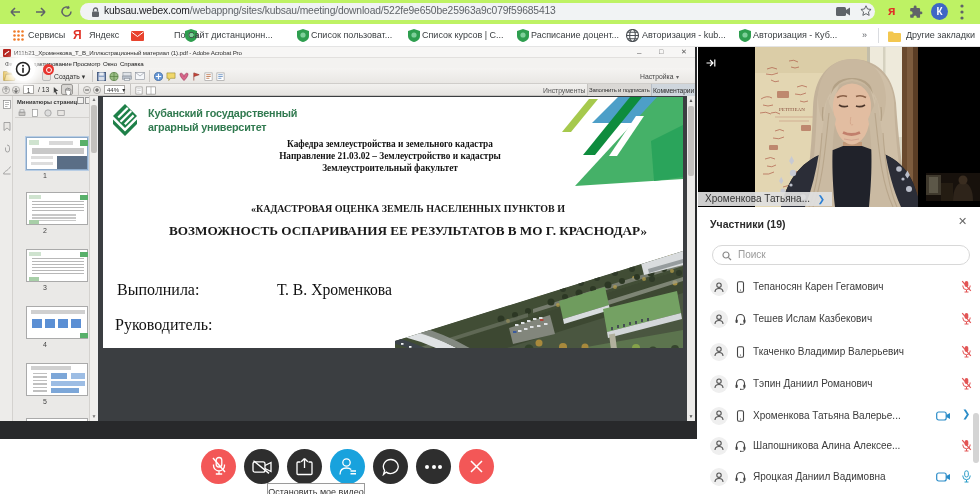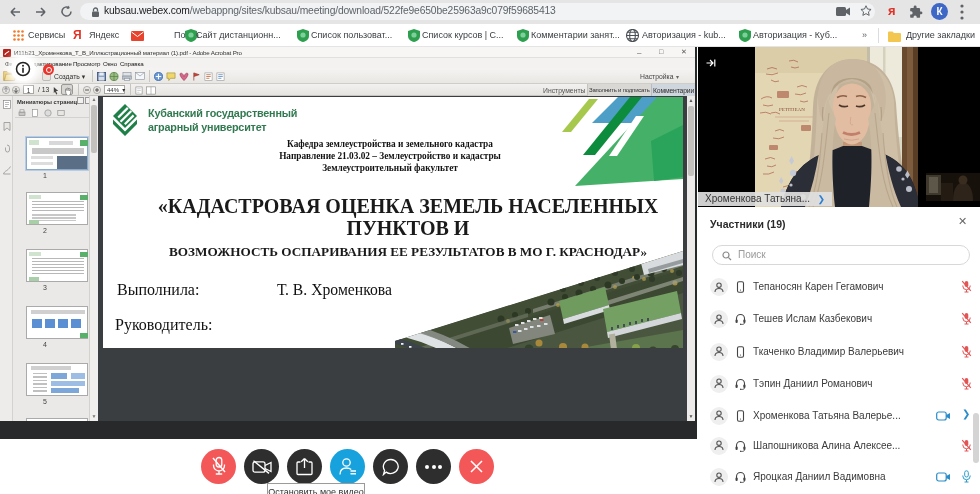--- a/index.html
+++ b/index.html
@@ -5,21 +5,21 @@
 * { margin:0; padding:0; box-sizing:border-box; }
 html,body { width:980px; height:494px; overflow:hidden; background:#fff;
   font-family:"Liberation Sans", sans-serif; }
 .abs { position:absolute; }
 #stage { position:relative; width:980px; height:494px; }
 </style>
 </head>
 <body>
 <div id="stage">
 
-<div class="abs" id="navrow" style="left:0;top:0;width:980px;height:24px;background:#e5e5e5;">
+<div class="abs" id="navrow" style="left:0;top:0;width:980px;height:24px;background:#bef264;">
   <svg class="abs" style="left:8px;top:5px;" width="14" height="14" viewBox="0 0 14 14">
     <path d="M12 7 H3 M3 7 l4 -4 M3 7 l4 4" stroke="#5f6368" stroke-width="1.6" fill="none"></path>
   </svg>
   <svg class="abs" style="left:34px;top:5px;" width="14" height="14" viewBox="0 0 14 14">
     <path d="M2 7 H11 M11 7 l-4 -4 M11 7 l-4 4" stroke="#5f6368" stroke-width="1.6" fill="none"></path>
   </svg>
   <svg class="abs" style="left:60px;top:5px;" width="13" height="13" viewBox="0 0 13 13">
     <path d="M11 6.5 A4.5 4.5 0 1 1 9.2 2.9" stroke="#5f6368" stroke-width="1.5" fill="none"></path>
     <path d="M9 0.5 l0.4 3 l-3 0.4 z" fill="#5f6368"></path>
   </svg>
@@ -70,36 +70,36 @@
   <div class="abs" style="left:89px;top:6px;">Яндекс</div>
   <svg class="abs" style="left:131px;top:7px;" width="13" height="10" viewBox="0 0 13 10">
     <rect width="13" height="10" rx="1" fill="#e8432d"></rect>
     <path d="M0.5 1 L6.5 5.5 L12.5 1" stroke="#fff" stroke-width="1" fill="none"></path>
   </svg>
   <div class="abs" style="left:150px;top:6px;padding-left:24px;">Почта</div>
   <svg class="abs" style="left:185px;top:5px;" width="12" height="13" viewBox="0 0 12 13">
     <path d="M6 0 L12 2 V7 C12 10.5 9 12.3 6 13 C3 12.3 0 10.5 0 7 V2 Z" fill="#2e9e4f"></path>
     <circle cx="6" cy="6" r="2.6" fill="#7ed09a"></circle>
   </svg>
-  <div class="abs" style="left:196px;top:6px;">Сайт дистанционн...</div>
+  <div class="abs" style="left:188px;top:6px;">Сайт дистанционн...</div>
   <svg class="abs" style="left:297px;top:5px;" width="12" height="13" viewBox="0 0 12 13">
     <path d="M6 0 L12 2 V7 C12 10.5 9 12.3 6 13 C3 12.3 0 10.5 0 7 V2 Z" fill="#2e9e4f"></path>
     <circle cx="6" cy="6" r="2.6" fill="#7ed09a"></circle>
   </svg>
   <div class="abs" style="left:311px;top:6px;">Список пользоват...</div>
   <svg class="abs" style="left:408px;top:5px;" width="12" height="13" viewBox="0 0 12 13">
     <path d="M6 0 L12 2 V7 C12 10.5 9 12.3 6 13 C3 12.3 0 10.5 0 7 V2 Z" fill="#2e9e4f"></path>
     <circle cx="6" cy="6" r="2.6" fill="#7ed09a"></circle>
   </svg>
   <div class="abs" style="left:422px;top:6px;">Список курсов | С...</div>
   <svg class="abs" style="left:517px;top:5px;" width="12" height="13" viewBox="0 0 12 13">
     <path d="M6 0 L12 2 V7 C12 10.5 9 12.3 6 13 C3 12.3 0 10.5 0 7 V2 Z" fill="#2e9e4f"></path>
     <circle cx="6" cy="6" r="2.6" fill="#7ed09a"></circle>
   </svg>
-  <div class="abs" style="left:531px;top:6px;">Комментарии занят...</div>
+  <div class="abs" style="left:531px;top:6px;">Расписание доцент...</div>
   <svg class="abs" style="left:626px;top:5px;" width="13" height="13" viewBox="0 0 13 13">
     <circle cx="6.5" cy="6.5" r="6" fill="none" stroke="#4a4f54" stroke-width="1.1"></circle>
     <ellipse cx="6.5" cy="6.5" rx="2.8" ry="6" fill="none" stroke="#4a4f54" stroke-width="1.1"></ellipse>
     <path d="M0.6 6.5 H12.4 M1.5 3.2 H11.5 M1.5 9.8 H11.5" stroke="#4a4f54" stroke-width="1.1"></path>
   </svg>
   <div class="abs" style="left:642px;top:6px;">Авторизация - kub...</div>
   <svg class="abs" style="left:739px;top:5px;" width="12" height="13" viewBox="0 0 12 13">
     <path d="M6 0 L12 2 V7 C12 10.5 9 12.3 6 13 C3 12.3 0 10.5 0 7 V2 Z" fill="#2e9e4f"></path>
     <circle cx="6" cy="6" r="2.6" fill="#7ed09a"></circle>
   </svg>
@@ -553,21 +553,21 @@
       <path d="M13.8 22.2 L22.6 13.4"></path>
     </g>
   </svg>
   <div class="abs" style="left:45px;top:10px;font-size:10.8px;line-height:13.5px;font-weight:bold;color:#317a50;letter-spacing:-0.2px;">Кубанский государственный<br>аграрный университет</div>
   <div class="abs" style="left:87px;top:41px;width:400px;text-align:center;font-family:'Liberation Serif',serif;font-weight:bold;font-size:9.3px;line-height:12px;color:#111;">
     Кафедра землеустройства и земельного кадастра<br>
     Направление 21.03.02 – Землеустройство и кадастры<br>
     Землеустроительный факультет
   </div>
   <div class="abs" style="left:25px;top:99px;width:560px;text-align:center;font-family:'Liberation Serif',serif;font-weight:bold;line-height:21px;color:#1a1a1a;">
-    <span style="font-size:20px;">«КАДАСТРОВАЯ ОЦЕНКА ЗЕМЕЛЬ НАСЕЛЕННЫХ ПУНКТОВ И</span><br>
+    <span style="font-size:10px;">«КАДАСТРОВАЯ ОЦЕНКА ЗЕМЕЛЬ НАСЕЛЕННЫХ ПУНКТОВ И</span><br>
     <span style="font-size:13.2px;">ВОЗМОЖНОСТЬ ОСПАРИВАНИЯ ЕЕ РЕЗУЛЬТАТОВ В МО Г. КРАСНОДАР»</span>
   </div>
   <div class="abs" style="left:14px;top:184px;font-family:'Liberation Serif',serif;font-size:16px;color:#111;">Выполнила:</div>
   <div class="abs" style="left:174px;top:184px;font-family:'Liberation Serif',serif;font-size:15.7px;color:#111;">Т. В. Хроменкова</div>
   <div class="abs" style="left:12px;top:219px;font-family:'Liberation Serif',serif;font-size:16px;color:#111;">Руководитель:</div>
   <div class="abs" style="left:11px;top:246px;font-family:'Liberation Serif',serif;font-size:16px;color:#111;">к. э. н., доцент</div>
   <div class="abs" style="left:85px;top:298px;font-family:'Liberation Serif',serif;font-size:16px;color:#111;">Краснодар, 2020</div>
 </div>
 
 <div class="abs" style="left:11px;top:57px;width:24px;height:24px;border-radius:50%;background:#fff;box-shadow:0 0 6px 4px rgba(255,255,255,0.9);">

